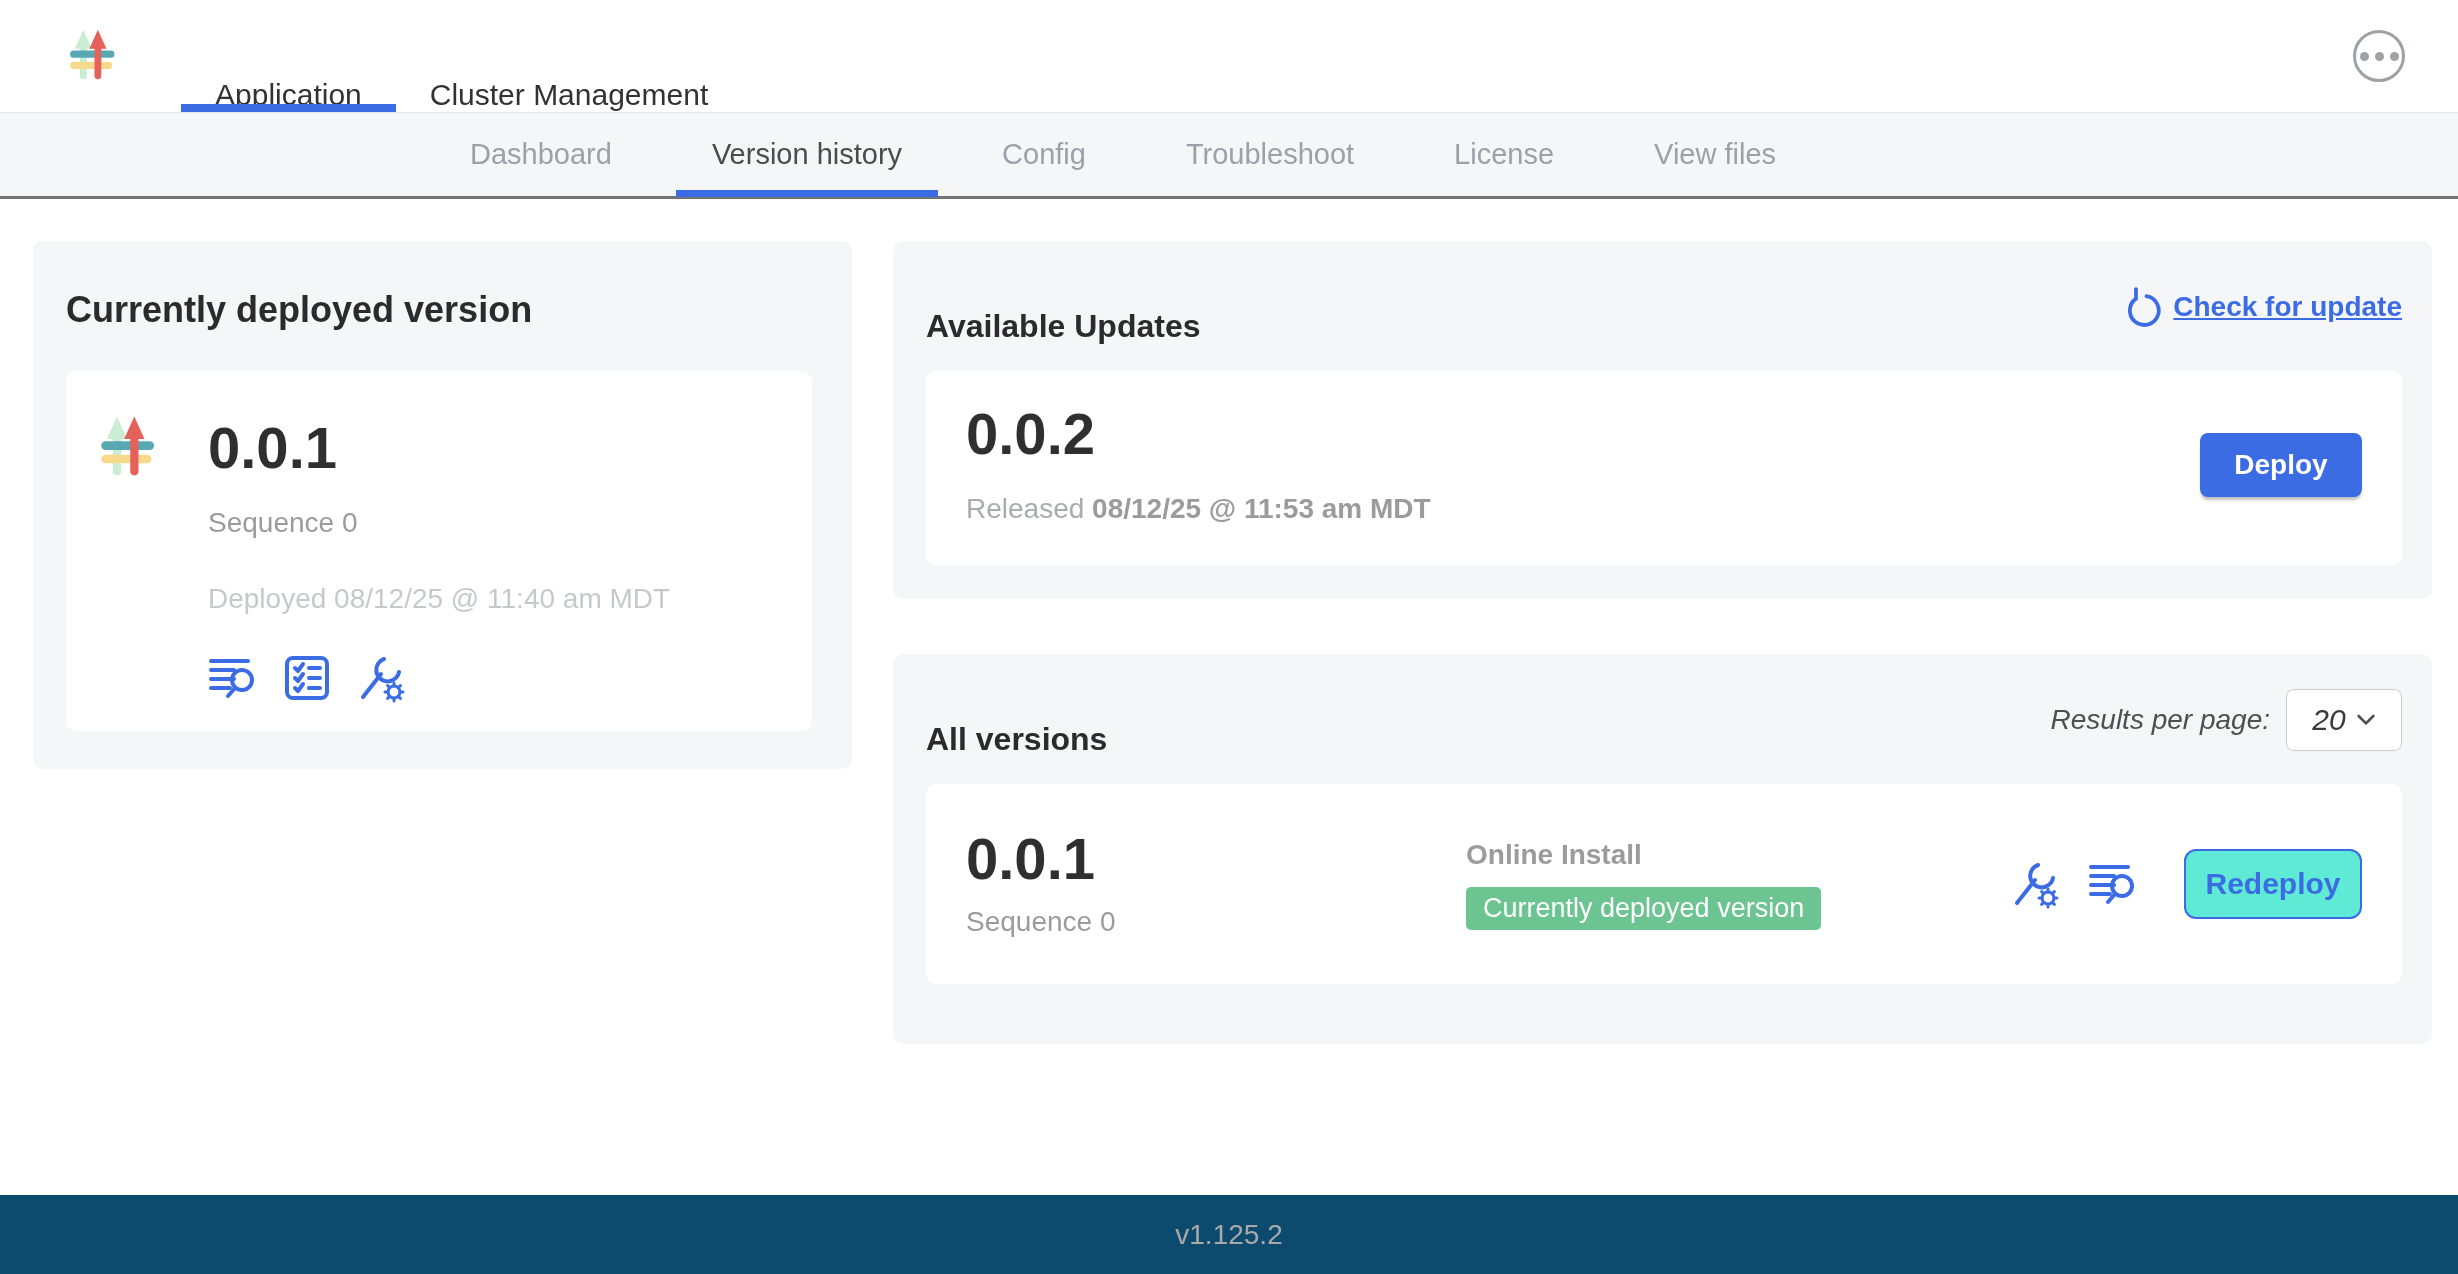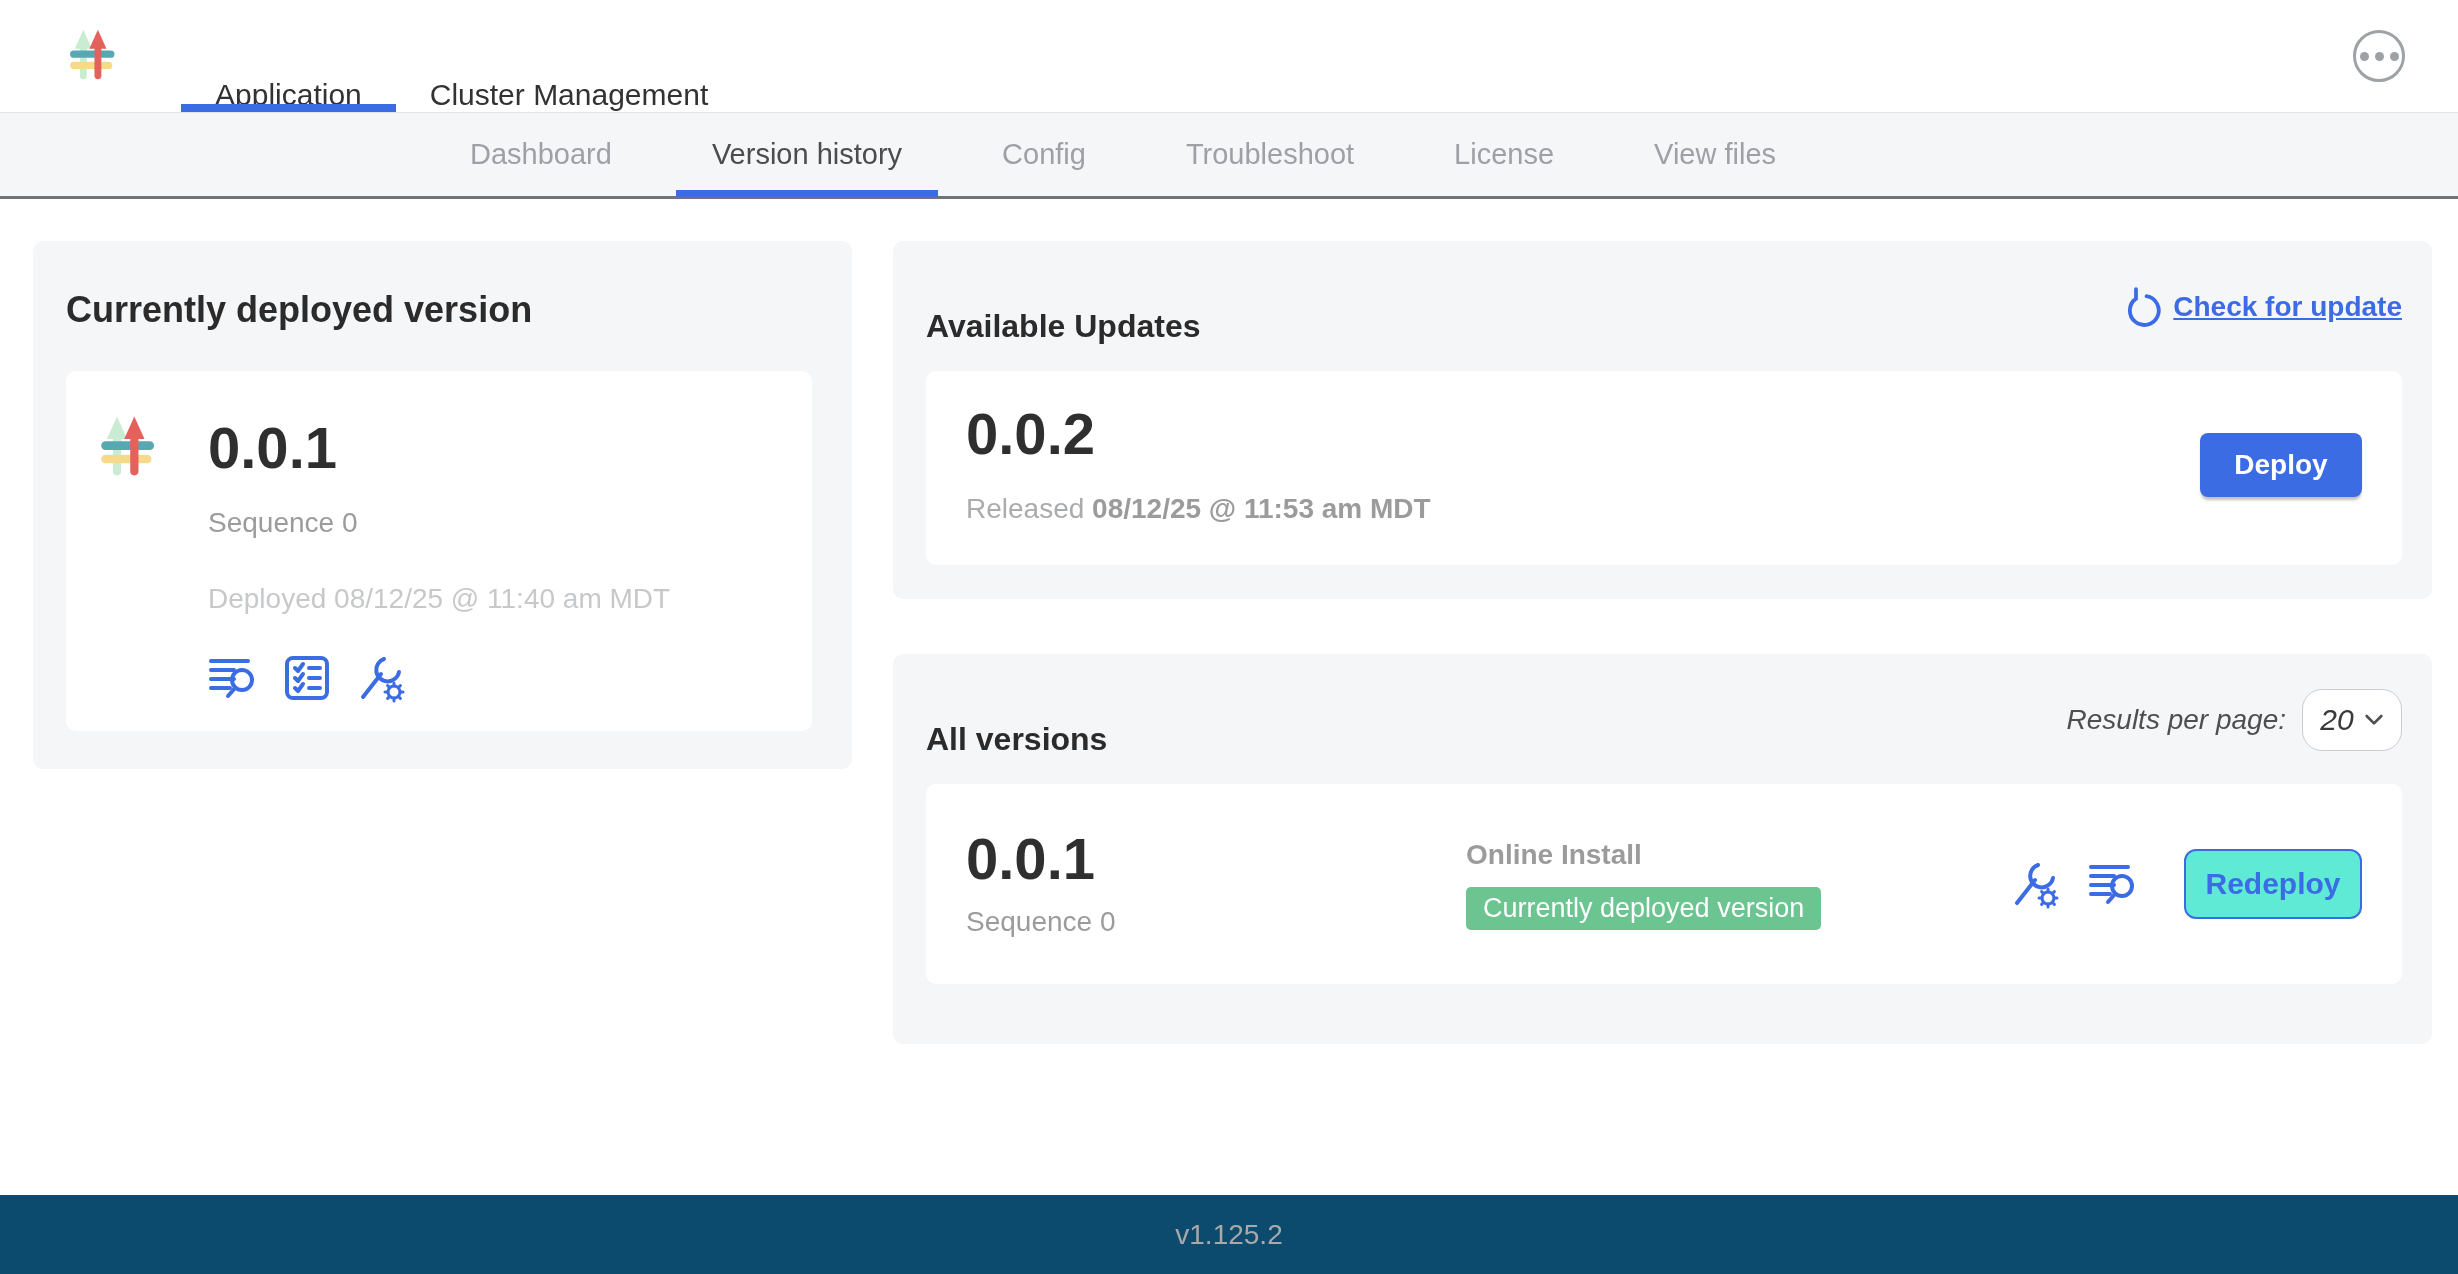--- a/index.html
+++ b/index.html
@@ -57,21 +57,21 @@
   .check-link span { font-size:28px; font-weight:600; color:#3b6ce4; text-decoration:underline; }
   .update-row { background:#fff; border-radius:10px; padding:34px 40px 40px 40px; display:flex; align-items:center; justify-content:space-between; }
   .released { margin-top:30px; font-size:28px; color:#a9abad; }
   .released b { color:#9b9b9b; }
   .deploy-btn { width:162px; height:64px; border:none; border-radius:8px; background:#3b6ce4; color:#fff;
     font-family:inherit; font-size:28px; font-weight:bold; cursor:pointer; box-shadow:0 4px 3px -1px rgba(0,0,0,0.25); }
 
   .versions-card { padding:28px 30px 60px 33px; }
   .rpp { display:flex; align-items:center; gap:16px;font-style:italic; }
   .rpp-label { font-size:28px; color:#4f4f4f; }
-  .rpp-select { width:100px; height:62px; background:#fff; border:1px solid #c9ccd1; border-radius:20px;
+  .rpp-select { width:116px; height:62px; background:#fff; border:1px solid #c9ccd1; border-radius:8px;
     display:flex; align-items:center; justify-content:center; gap:10px; font-size:30px; color:#3a3a3a; cursor:pointer; }
   .version-row { background:#fff; border-radius:10px; padding:46px 40px; display:flex; align-items:center; }
   .vr-col1 { width:500px; flex:none; }
   .vr-col1 .seq { margin-top:18px; }
   .vr-col2 { flex:1; }
   .install-type { font-size:28px; font-weight:600; color:#9b9b9b; }
   .status-badge { display:inline-block; margin-top:16px; background:#6cc491; color:#fff; font-size:27px;
     padding:6px 17px; border-radius:5px; }
   .row-icons { display:flex; align-items:center; gap:28px; }
   .redeploy-btn { width:178px; height:70px; background:#5eead4; border:2.5px solid #3b6ce4; border-radius:12px;

